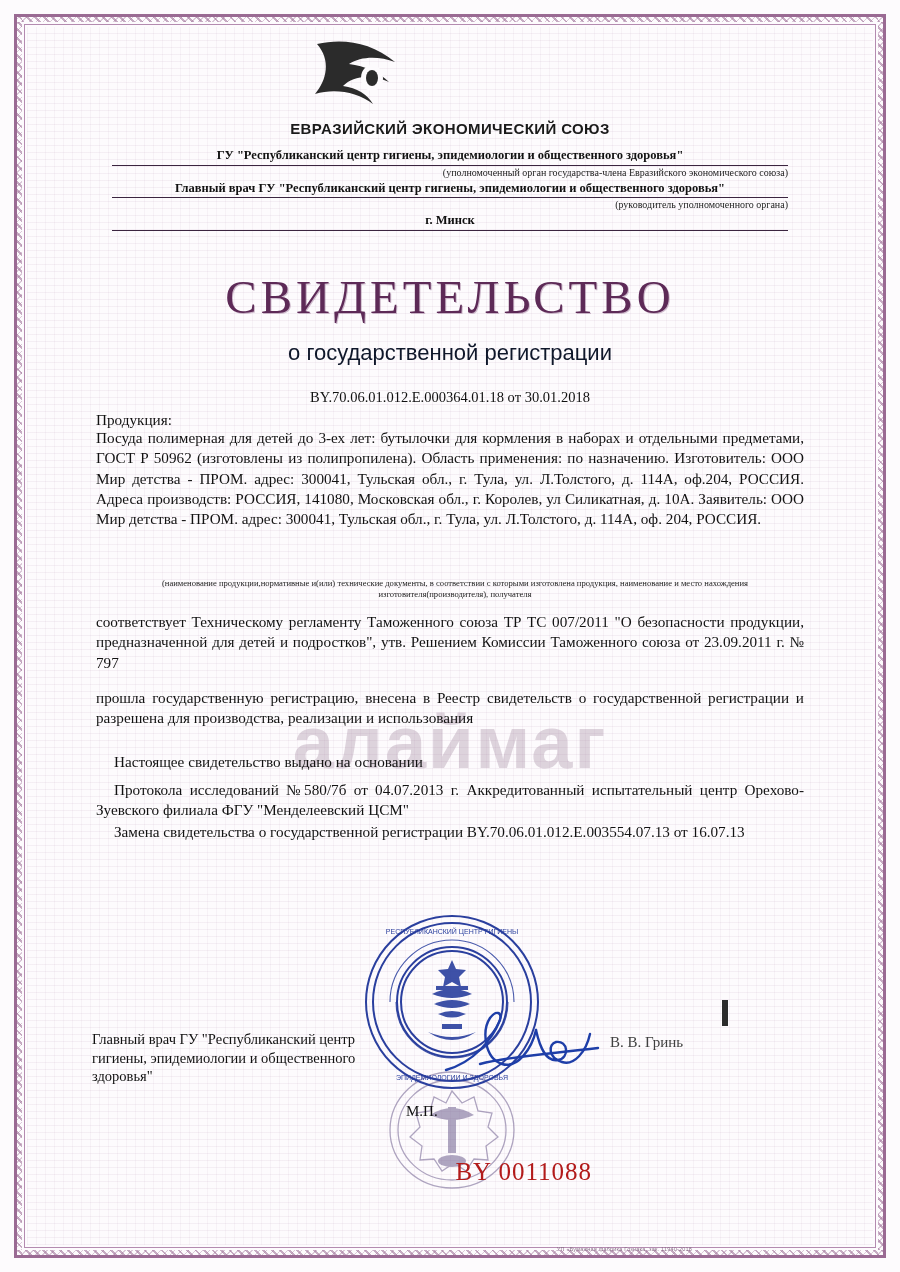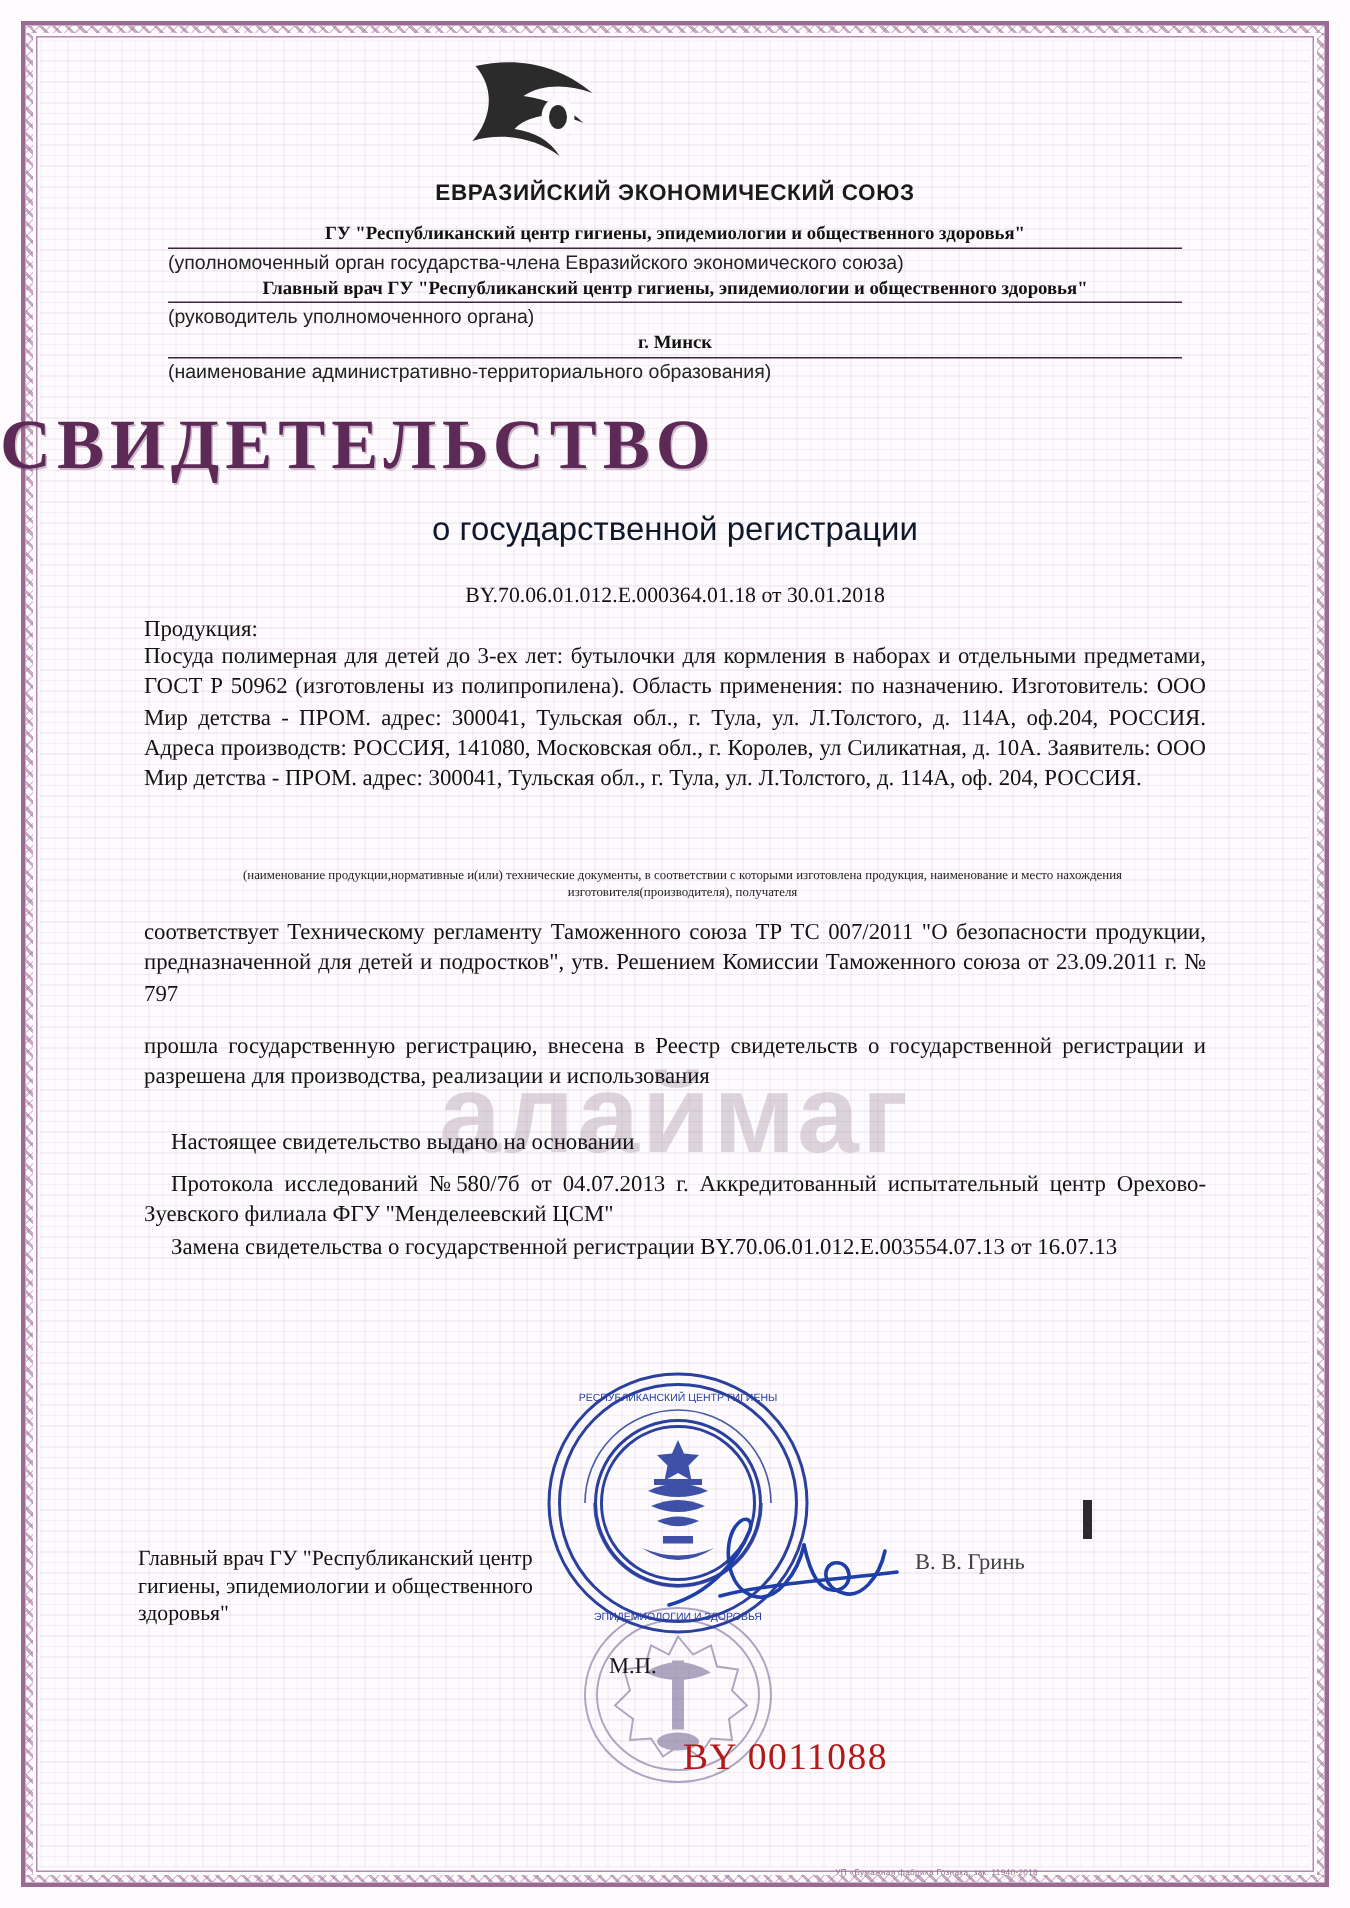--- a/index.html
+++ b/index.html
@@ -97,34 +97,35 @@
     border-bottom: 1px solid #3b2540;
     padding: 0 4px 1px 4px;
     text-align: center;
     font-family: "Liberation Serif", serif;
     font-weight: bold;
     font-size: 12.5px;
     color: #111;
     line-height: 1.25;
   }
   .rule-cap {
-    text-align: left;
-    font-size: 13px;
-    font-family: Liberation Sans, sans-serif;
+    text-align: right;
+    font-size: 10px;
+    font-family: Liberation Serif, serif;
     color: #222;
     padding-top: 1px;
     padding-bottom: 3px;
   }
 
   
   .title {
     position: absolute;
     top: 270px; left: 0; width: 900px;
-    font-family: "Liberation Serif", serif;
-    font-weight: bold;
+    text-align: center;
+    font-family: "Liberation Serif", serif;
+    font-weight: normal;
     font-size: 47px;
     letter-spacing: 4px;
     color: #5d2a57;
     text-shadow: 1px 1px 0 rgba(120,70,114,0.35);
   }
   .subtitle {
     position: absolute;
     top: 340px; left: 0; width: 900px;
     text-align: center;
     font-family: "Liberation Sans", sans-serif;
@@ -278,21 +279,20 @@
       <div class="rule-row">
         <div class="rule-line">ГУ "Республиканский центр гигиены, эпидемиологии и общественного здоровья"</div>
         <div class="rule-cap">(уполномоченный орган государства-члена Евразийского экономического союза)</div>
       </div>
       <div class="rule-row">
         <div class="rule-line">Главный врач ГУ "Республиканский центр гигиены, эпидемиологии и общественного здоровья"</div>
         <div class="rule-cap">(руководитель уполномоченного органа)</div>
       </div>
       <div class="rule-row">
         <div class="rule-line">г. Минск</div>
-        <div class="rule-cap">(наименование административно-территориального образования)</div>
       </div>
     </div>
 
     <div class="title">СВИДЕТЕЛЬСТВО</div>
     <div class="subtitle">о государственной регистрации</div>
     <div class="reg-number">BY.70.06.01.012.Е.000364.01.18 от 30.01.2018</div>
 
     <div class="watermark">алаймаг</div>
 
     <div class="body-text label-prod">Продукция:</div>

